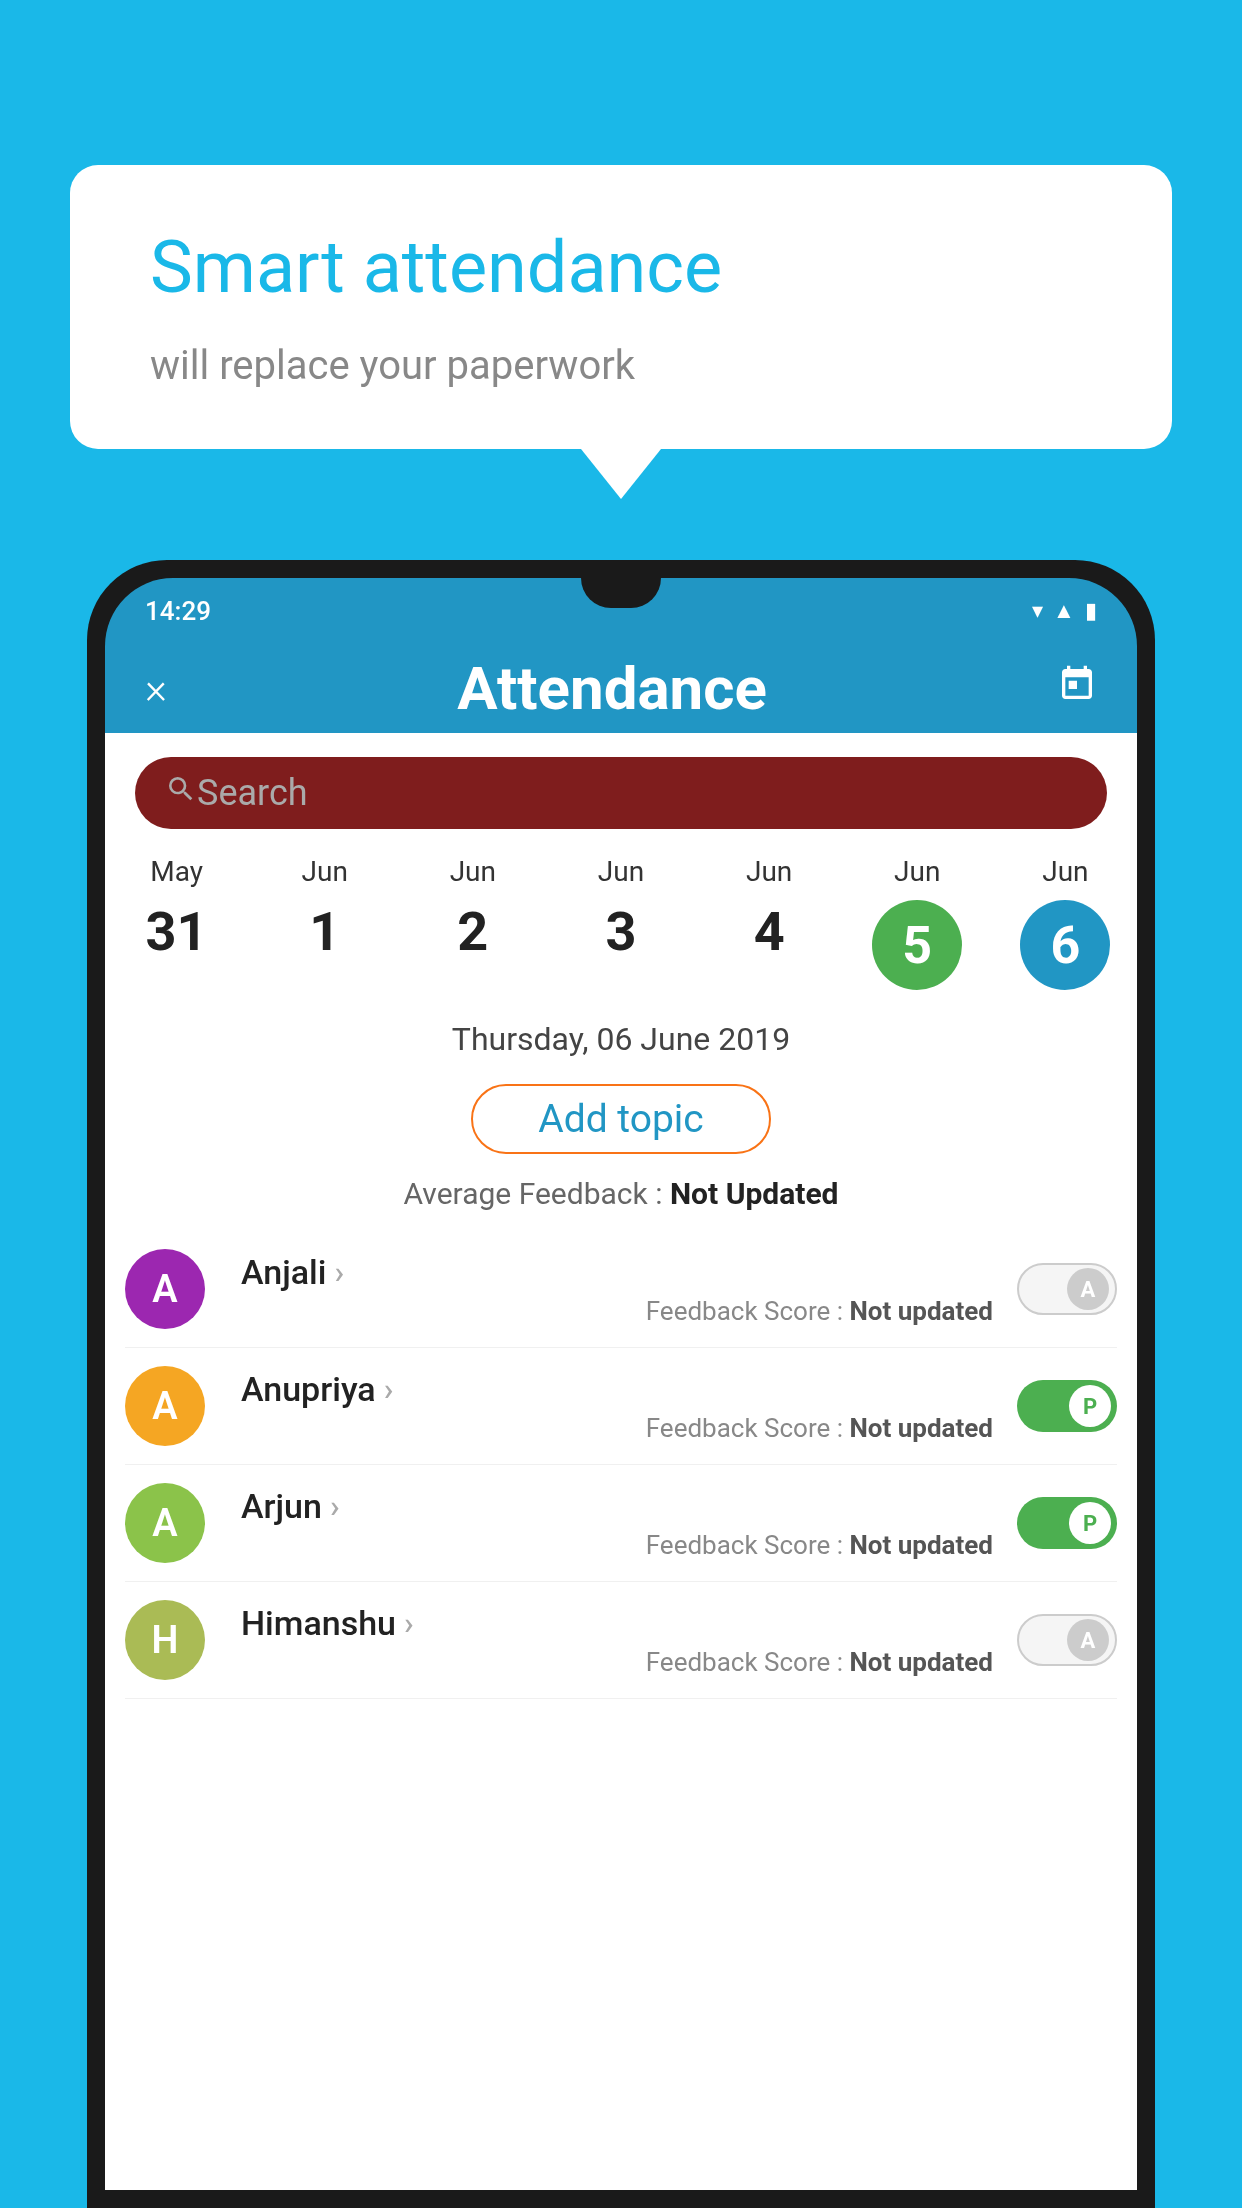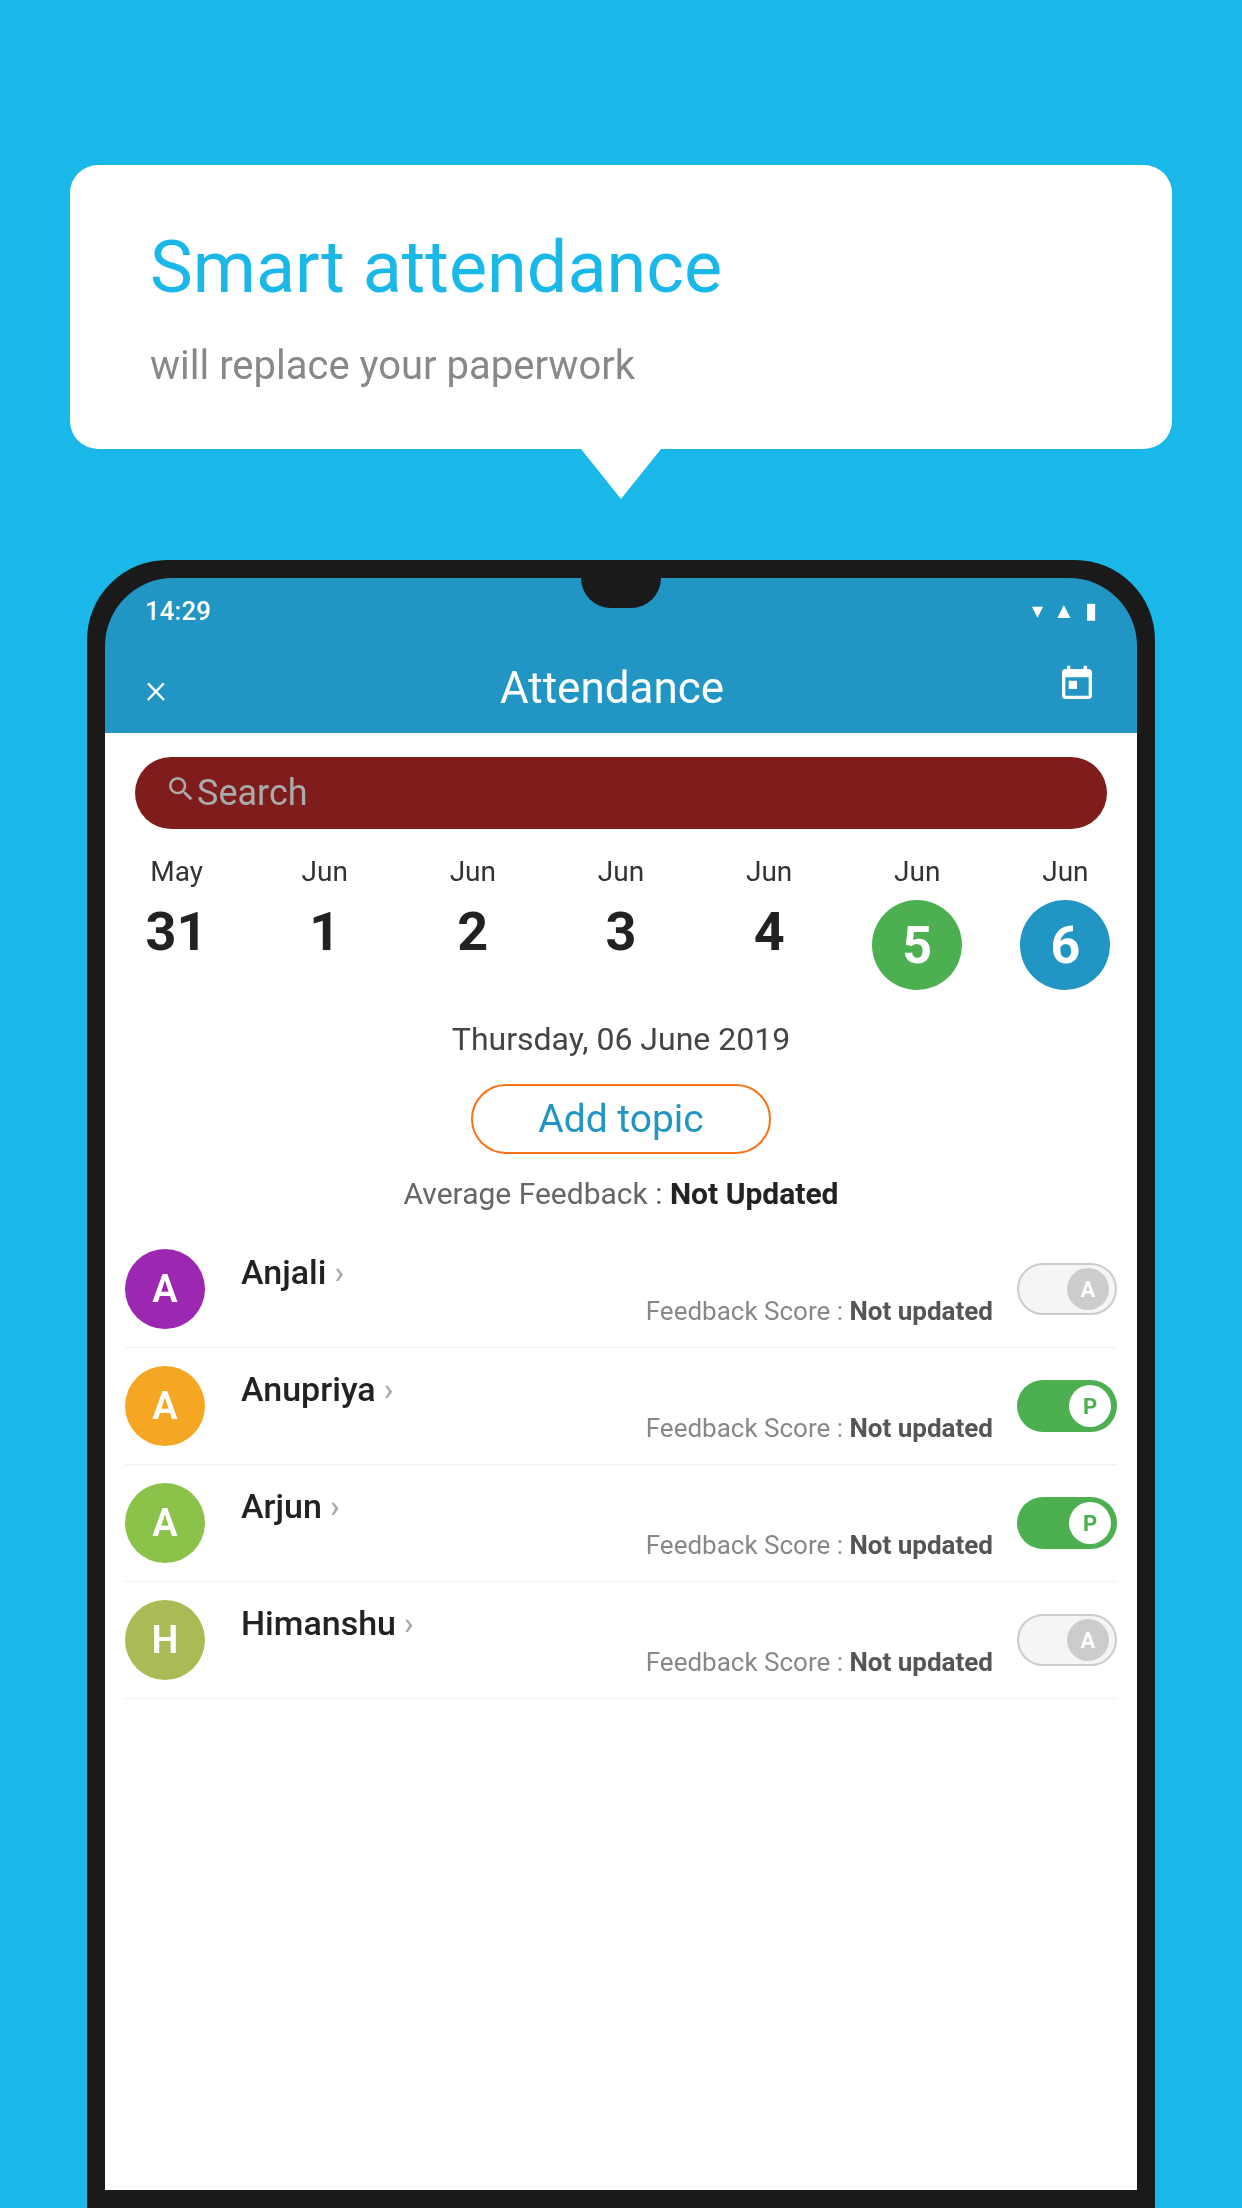--- a/index.html
+++ b/index.html
@@ -128,22 +128,22 @@
     }
 
     .header-close {
       color: white;
       font-size: 42px;
       font-weight: 300;
     }
 
     .header-title {
       color: white;
-      font-size: 44px;
-      font-weight: 400;
+      font-size: 60px;
+      font-weight: 700;
     }
 
     .header-calendar {
       color: white;
       font-size: 38px;
     }
 
     
     .screen-content {
       background: white;

